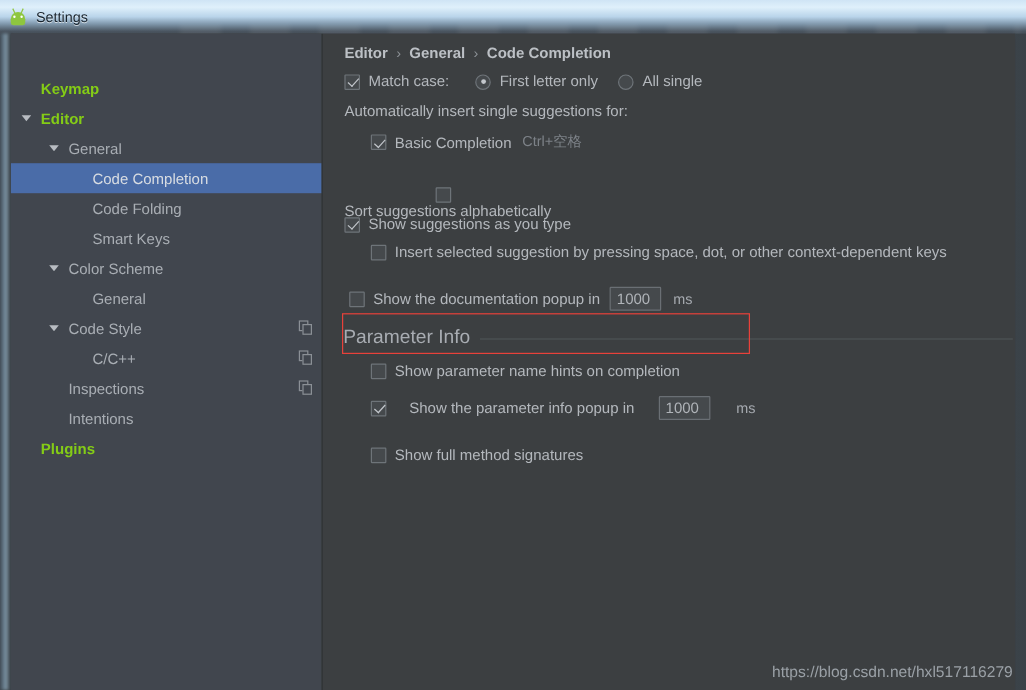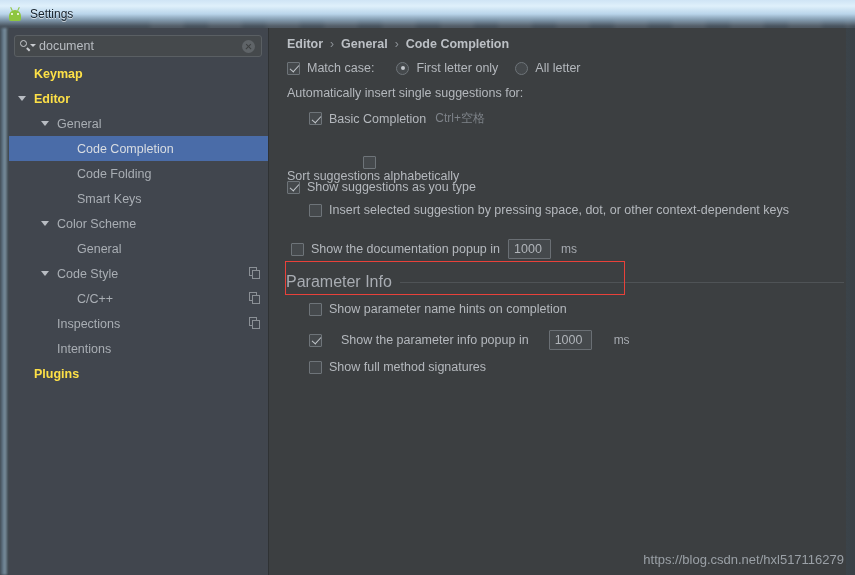--- a/index.html
+++ b/index.html
@@ -195,21 +195,21 @@
     width: 0; height: 0;
     border-left: 4.5px solid transparent;
     border-right: 4.5px solid transparent;
     border-top: 5.5px solid #b8bcc2;
   }
   .tree-label {
     font-size: 12.5px;
     color: #a9aeb4;
     white-space: nowrap;
   }
-  .tree-label.bold { color: #fde047; font-weight: bold; text-align: right; }
+  .tree-label.bold { color: #84cc16; font-weight: bold; text-align: right; }
   .tree-row.selected .tree-label { color: #d9dde2; }
   .copy-icon {
     position: absolute; right: 6px; top: 6px;
     width: 13px; height: 13px;
   }
   .copy-icon .r1 {
     position: absolute; left: 0; top: 0;
     width: 8px; height: 9px;
     border: 1px solid #8b9096;
     box-sizing: border-box;
@@ -371,29 +371,20 @@
       <div class="eye l"></div>
         <div class="eye r"></div>
     </div>
     <div class="title-text">Settings</div>
   </div>
 
   <div class="dialog">
 
     <div class="sidebar">
 
-      <div class="search-wrap">
-        <div class="search-icon">
-          <div class="mag"></div>
-            <div class="handle"></div>
-            <div class="caret"></div>
-        </div>
-        <div class="search-value">document</div>
-        <div class="search-clear"></div>
-      </div>
 
       <div class="tree" id="tree">
           <div class="tree-row">
             <span class="tree-label bold" style="margin-left: 25px;">Keymap</span>
           </div>
           <div class="tree-row">
             <span class="tree-arrow" style="left: 9px;"></span>
             <span class="tree-label bold" style="margin-left: 25px;">Editor</span>
           </div>
           <div class="tree-row">
@@ -463,21 +454,21 @@
         <div class="cb checked"></div>
         <span class="opt-label">Match case:</span>
 
         <span style="display:inline-flex;align-items:center;margin-left:22px;">
           <span class="rb checked"></span>
           <span class="opt-label">First letter only</span>
         </span>
 
         <span style="display:inline-flex;align-items:center;margin-left:17px;">
           <span class="rb"></span>
-          <span class="opt-label">All letter</span>
+          <span class="opt-label">All single</span>
         </span>
       </div>
 
       <div class="opt-row" style="left:18px; top:58px;">
         <span class="opt-label">Automatically insert single suggestions for:</span>
       </div>
 
       <div class="opt-row" style="left:40px; top:82px;">
         <div class="cb checked"></div>
         <span class="opt-label">Basic Completion</span>
@@ -517,21 +508,21 @@
         <span class="opt-label">Show parameter name hints on completion</span>
       </div>
 
       <div class="opt-row" style="left:40px; top:302px;gap:12px;">
         <div class="cb checked"></div>
         <span class="opt-label">Show the parameter info popup in</span>
         <span class="numfield">1000</span>
         <span class="unit">ms</span>
       </div>
 
-      <div class="opt-row" style="left:40px; top:332px;align-items:center;">
+      <div class="opt-row" style="left:40px; top:344px;align-items:center;">
         <div class="cb"></div>
         <span class="opt-label">Show full method signatures</span>
       </div>
 
     </div>
 
     <div class="redbox"></div>
 
   </div>
 

